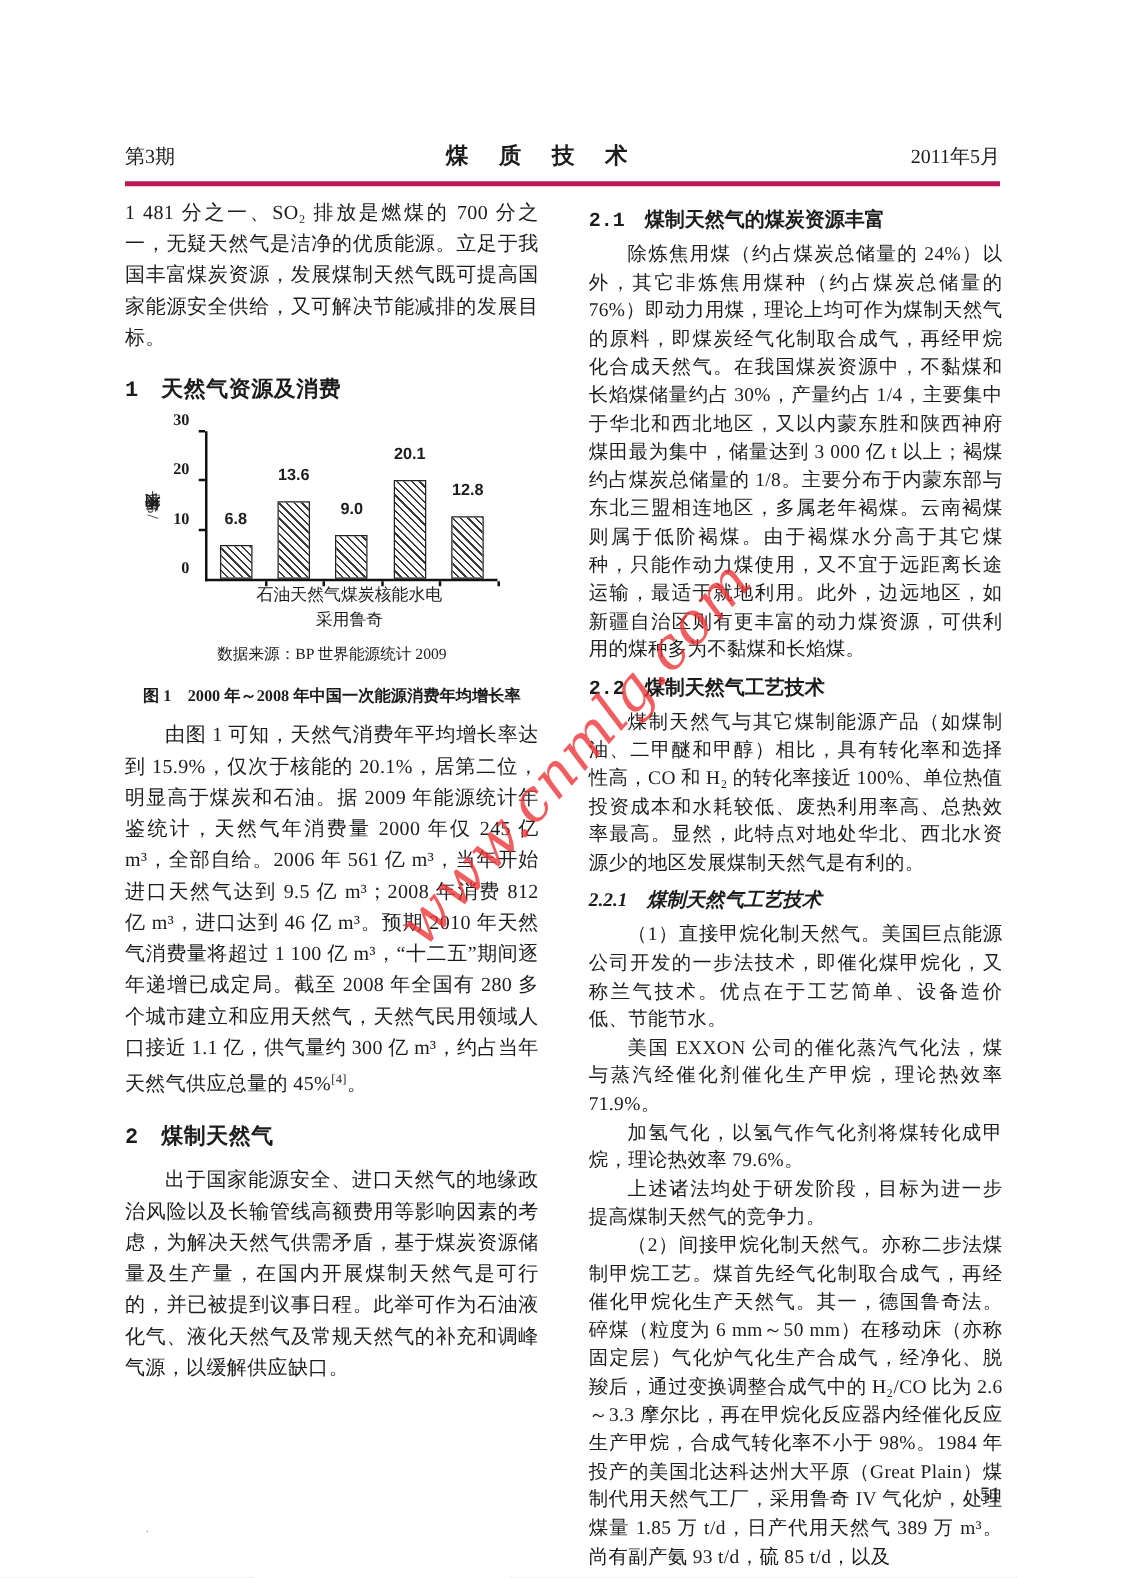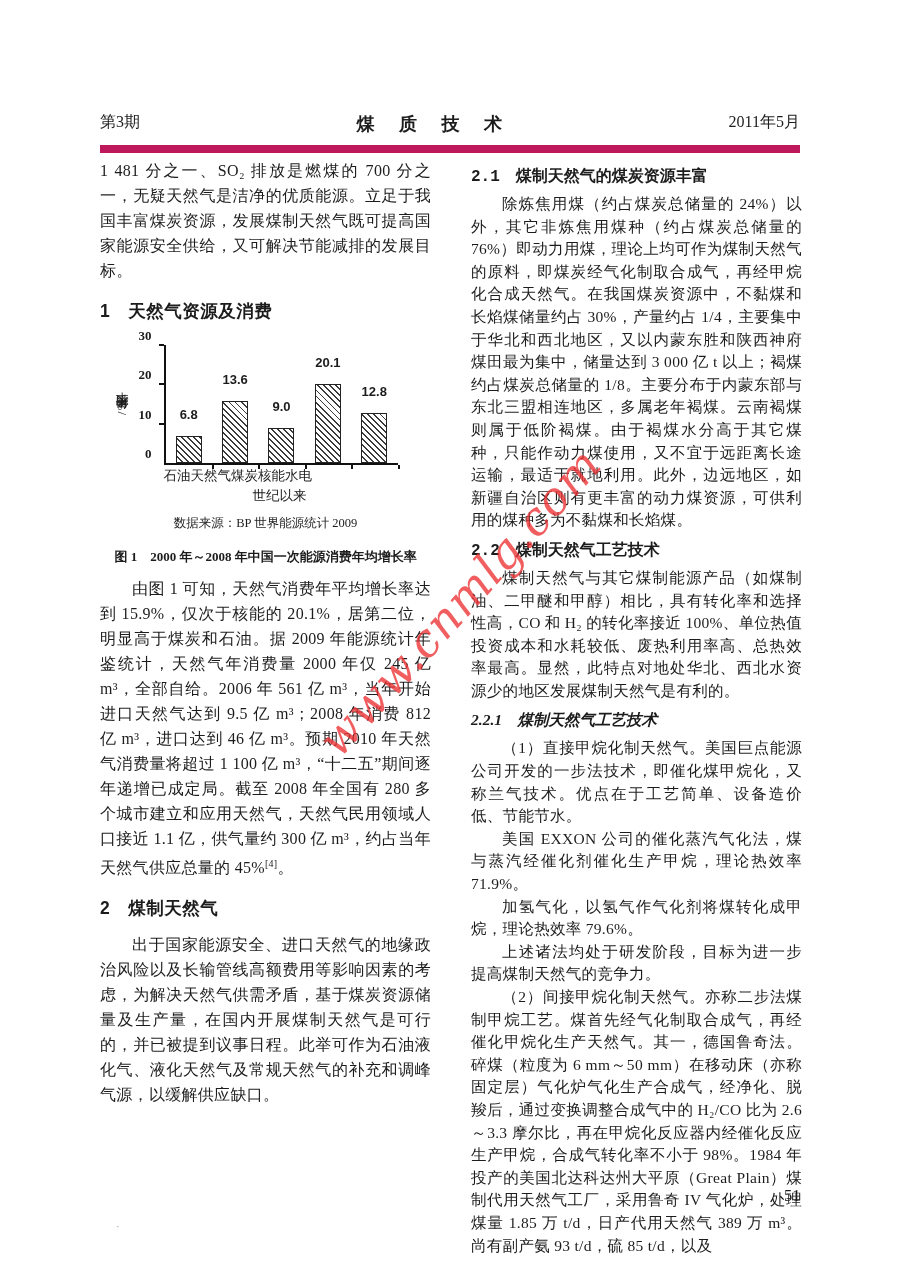--- a/index.html
+++ b/index.html
@@ -4,40 +4,40 @@
 <style>
   html,body{margin:0;padding:0;background:#e9e9e9;}
   .page{
     position:relative; width:904px; height:1262px; background:#ffffff;
     font-family:"Liberation Serif","DejaVu Serif",serif; color:#1c1c1c;
     overflow:hidden; margin:0 auto;
   }
   
   .header{
     position:absolute; left:100px; right:104px; top:112px;
-    display:flex; justify-content:space-between; align-items:flex-start;
-    padding-bottom:9px; border-bottom:8px solid #be185d;
+    display:flex; justify-content:space-between; align-items:flex-end;
+    padding-bottom:9px; border-bottom:4px solid #be185d;
     font-size:16px;
   }
   .header .journal{ font-weight:700; letter-spacing:10px; font-size:18px; }
   
   .columns{
     position:absolute; left:100px; top:158px; width:702px;
     display:flex; gap:40px;
   }
   .col{ width:331px; }
   .col p{
     margin:0; text-align:justify; font-size:16px; line-height:25px;
     letter-spacing:0.3px;
   }
   .col-right p{ font-size:15.5px; line-height:22.6px; }
   .indent{ text-indent:2em; }
   sup{ font-size:10px; }
   h2.sec{
-    font-family:Liberation Sans, sans-serif;
+    font-family:Liberation Mono, monospace;
     font-size:17.5px; font-weight:700; margin:16px 0 12px 0; letter-spacing:0.5px;
   }
   h3.sub{
     font-family:Liberation Mono, monospace;
     font-size:16px; font-weight:700; margin:8px 0 6px 0;
   }
   h4.subsub{
     font-size:15.5px; font-weight:600; font-style:italic; margin:8px 0 6px 0;
   }
   
@@ -58,21 +58,21 @@
   .tickmark{ position:absolute; width:5px; height:2px; background:#111; left:-7px; }
   .xtick{ position:absolute; width:2px; height:4px; background:#111; bottom:-6px; }
   .bar-slot{ position:relative; width:26px; display:flex; flex-direction:column; align-items:center; justify-content:flex-end; }
   .bar{
     width:26px; border:1.5px solid #222; box-sizing:border-box;
     background:repeating-linear-gradient(45deg,#ffffff 0px,#ffffff 3px,#3a3a3a 3px,#3a3a3a 4.3px);
   }
   .bar-val{ font-size:13px; font-weight:600; margin-bottom:14px; font-family:"Liberation Sans",sans-serif; }
   .cats{
     position:absolute; left:48px; top:130px; width:232px;
-    display:flex; justify-content:flex-start; font-size:13.5px;
+    display:flex; justify-content:center; font-size:13.5px;
   }
   .xlabel{ position:absolute; left:48px; top:150px; width:232px; text-align:center; font-size:13.5px; }
   .fig-source{ text-align:center; font-size:12.5px; margin-top:10px; }
   .fig-caption{ text-align:center; font-size:13px; margin-top:16px; font-weight:600; }
   
   .watermark{
     position:absolute; left:268px; top:588px; width:360px; text-align:center;
     transform:rotate(-48deg);
     font-family:"DejaVu Serif",serif; font-style:italic;
     font-size:46px; color:#ee3133; opacity:0.78; letter-spacing:1px;
@@ -139,21 +139,21 @@
               <div class="xtick" style="left: 80%;"></div>
               <div class="xtick" style="left: 100%;"></div>
             </div>
           <div class="cats">
               <div>石油</div>
               <div>天然气</div>
               <div>煤炭</div>
               <div>核能</div>
               <div>水电</div>
             </div>
-          <div class="xlabel">世纪以来</div>
+          <div class="xlabel">采用鲁奇</div>
         </div>
         <div class="fig-source">数据来源：BP 世界能源统计 2009</div>
         <div class="fig-caption">图 1　2000 年～2008 年中国一次能源消费年均增长率</div>
       </div>
 
       <p class="indent"><span>由图 1 可知，天然气消费年平均增长率达到 15.9%，仅次于核能的 20.1%，居第二位，明显高于煤炭和石油。据 2009 年能源统计年鉴统计，天然气年消费量 2000 年仅 245 亿 m³，全部自给。2006 年 561 亿 m³，当年开始进口天然气达到 9.5 亿 m³；2008 年消费 812 亿 m³，进口达到 46 亿 m³。预期 2010 年天然气消费量将超过 1 100 亿 m³，“十二五”期间逐年递增已成定局。截至 2008 年全国有 280 多个城市建立和应用天然气，天然气民用领域人口接近 1.1 亿，供气量约 300 亿 m³，约占当年天然气供应总量的 45%</span><sup>[4]</sup><span>。</span></p>
 
       <h2 class="sec">2　煤制天然气</h2>
 
       <p class="indent">出于国家能源安全、进口天然气的地缘政治风险以及长输管线高额费用等影响因素的考虑，为解决天然气供需矛盾，基于煤炭资源储量及生产量，在国内开展煤制天然气是可行的，并已被提到议事日程。此举可作为石油液化气、液化天然气及常规天然气的补充和调峰气源，以缓解供应缺口。</p>

